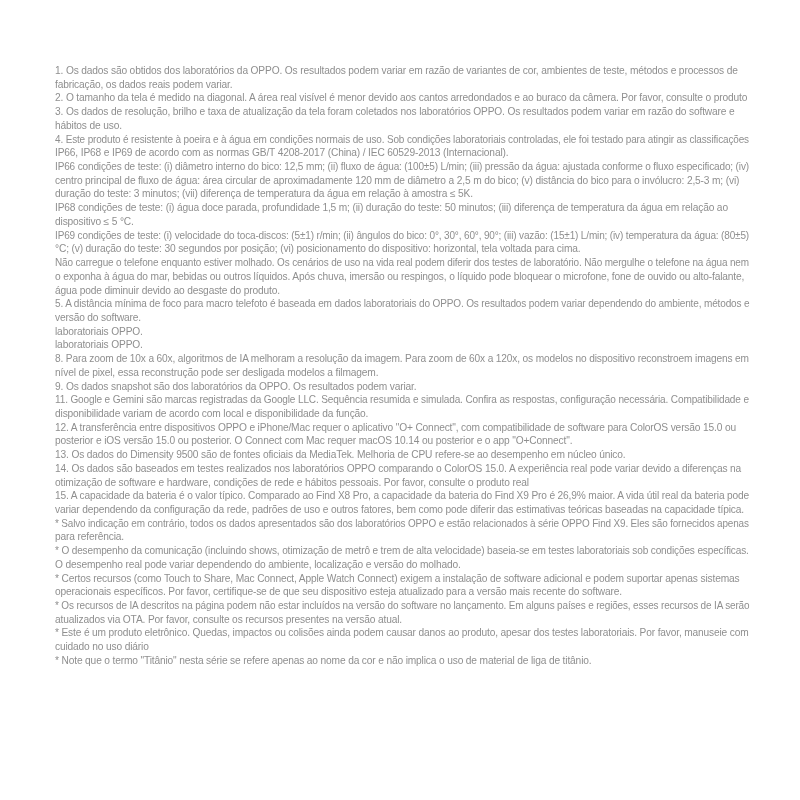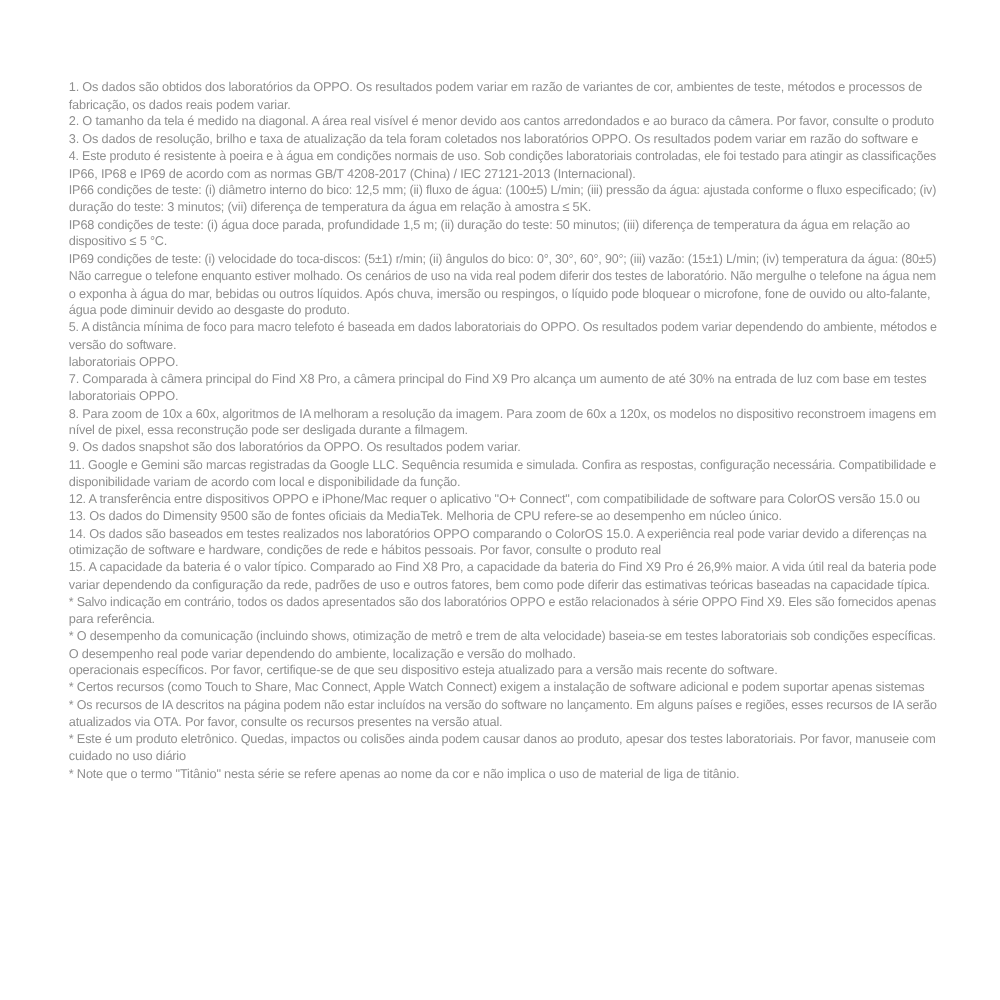--- a/index.html
+++ b/index.html
@@ -36,51 +36,54 @@
 </style>
 </head>
 <body>
 
 <div class="page">
   <section class="disclaimer">
       <div class="line">1. Os dados são obtidos dos laboratórios da OPPO. Os resultados podem variar em razão de variantes de cor, ambientes de teste, métodos e processos de</div>
       <div class="line">fabricação, os dados reais podem variar.</div>
       <div class="line">2. O tamanho da tela é medido na diagonal. A área real visível é menor devido aos cantos arredondados e ao buraco da câmera. Por favor, consulte o produto</div>
       <div class="line">3. Os dados de resolução, brilho e taxa de atualização da tela foram coletados nos laboratórios OPPO. Os resultados podem variar em razão do software e</div>
+      <div class="line">hábitos de uso.</div>
       <div class="line" style="transform: scaleX(0.9788);">4. Este produto é resistente à poeira e à água em condições normais de uso. Sob condições laboratoriais controladas, ele foi testado para atingir as classificações</div>
-      <div class="line">IP66, IP68 e IP69 de acordo com as normas GB/T 4208-2017 (China) / IEC 27121-2013 (Internacional).</div>
+      <div class="line">IP66, IP68 e IP69 de acordo com as normas GB/T 4208-2017 (China) / IEC 60529-2013 (Internacional).</div>
       <div class="line" style="transform: scaleX(0.9844);">IP66 condições de teste: (i) diâmetro interno do bico: 12,5 mm; (ii) fluxo de água: (100±5) L/min; (iii) pressão da água: ajustada conforme o fluxo especificado; (iv)</div>
+      <div class="line">centro principal de fluxo de água: área circular de aproximadamente 120 mm de diâmetro a 2,5 m do bico; (v) distância do bico para o invólucro: 2,5-3 m; (vi)</div>
       <div class="line">duração do teste: 3 minutos; (vii) diferença de temperatura da água em relação à amostra ≤ 5K.</div>
       <div class="line">IP68 condições de teste: (i) água doce parada, profundidade 1,5 m; (ii) duração do teste: 50 minutos; (iii) diferença de temperatura da água em relação ao</div>
       <div class="line">dispositivo ≤ 5 °C.</div>
       <div class="line" style="transform: scaleX(0.9816);">IP69 condições de teste: (i) velocidade do toca-discos: (5±1) r/min; (ii) ângulos do bico: 0°, 30°, 60°, 90°; (iii) vazão: (15±1) L/min; (iv) temperatura da água: (80±5)</div>
+      <div class="line">°C; (v) duração do teste: 30 segundos por posição; (vi) posicionamento do dispositivo: horizontal, tela voltada para cima.</div>
       <div class="line" style="transform: scaleX(0.9761);">Não carregue o telefone enquanto estiver molhado. Os cenários de uso na vida real podem diferir dos testes de laboratório. Não mergulhe o telefone na água nem</div>
       <div class="line">o exponha à água do mar, bebidas ou outros líquidos. Após chuva, imersão ou respingos, o líquido pode bloquear o microfone, fone de ouvido ou alto-falante,</div>
       <div class="line">água pode diminuir devido ao desgaste do produto.</div>
       <div class="line" style="transform: scaleX(0.9844);">5. A distância mínima de foco para macro telefoto é baseada em dados laboratoriais do OPPO. Os resultados podem variar dependendo do ambiente, métodos e</div>
       <div class="line">versão do software.</div>
       <div class="line">laboratoriais OPPO.</div>
-      <div class="line">7. Comparada à câmera principal do Find X8 Pro, a câmera principal do Find X9 Pro alcança um aumento de até 30% na entrada de luz com base em testes</div>
       <div class="line">laboratoriais OPPO.</div>
       <div class="line" style="transform: scaleX(0.9957);">8. Para zoom de 10x a 60x, algoritmos de IA melhoram a resolução da imagem. Para zoom de 60x a 120x, os modelos no dispositivo reconstroem imagens em</div>
-      <div class="line">nível de pixel, essa reconstrução pode ser desligada durante a filmagem.</div>
+      <div class="line">nível de pixel, essa reconstrução pode ser desligada modelos a filmagem.</div>
       <div class="line">9. Os dados snapshot são dos laboratórios da OPPO. Os resultados podem variar.</div>
       <div class="line" style="transform: scaleX(0.9872);">11. Google e Gemini são marcas registradas da Google LLC. Sequência resumida e simulada. Confira as respostas, configuração necessária. Compatibilidade e</div>
       <div class="line">disponibilidade variam de acordo com local e disponibilidade da função.</div>
       <div class="line">12. A transferência entre dispositivos OPPO e iPhone/Mac requer o aplicativo "O+ Connect", com compatibilidade de software para ColorOS versão 15.0 ou</div>
+      <div class="line">posterior e iOS versão 15.0 ou posterior. O Connect com Mac requer macOS 10.14 ou posterior e o app "O+Connect".</div>
       <div class="line">13. Os dados do Dimensity 9500 são de fontes oficiais da MediaTek. Melhoria de CPU refere-se ao desempenho em núcleo único.</div>
       <div class="line">14. Os dados são baseados em testes realizados nos laboratórios OPPO comparando o ColorOS 15.0. A experiência real pode variar devido a diferenças na</div>
       <div class="line">otimização de software e hardware, condições de rede e hábitos pessoais. Por favor, consulte o produto real</div>
       <div class="line" style="transform: scaleX(0.9971);">15. A capacidade da bateria é o valor típico. Comparado ao Find X8 Pro, a capacidade da bateria do Find X9 Pro é 26,9% maior. A vida útil real da bateria pode</div>
       <div class="line">variar dependendo da configuração da rede, padrões de uso e outros fatores, bem como pode diferir das estimativas teóricas baseadas na capacidade típica.</div>
       <div class="line" style="transform: scaleX(0.9747);">* Salvo indicação em contrário, todos os dados apresentados são dos laboratórios OPPO e estão relacionados à série OPPO Find X9. Eles são fornecidos apenas</div>
       <div class="line">para referência.</div>
       <div class="line" style="transform: scaleX(0.9872);">* O desempenho da comunicação (incluindo shows, otimização de metrô e trem de alta velocidade) baseia-se em testes laboratoriais sob condições específicas.</div>
       <div class="line">O desempenho real pode variar dependendo do ambiente, localização e versão do molhado.</div>
+      <div class="line">* Certos recursos (como Touch to Share, Mac Connect, Apple Watch Connect) exigem a instalação de software adicional e podem suportar apenas sistemas</div>
       <div class="line">operacionais específicos. Por favor, certifique-se de que seu dispositivo esteja atualizado para a versão mais recente do software.</div>
-      <div class="line">* Certos recursos (como Touch to Share, Mac Connect, Apple Watch Connect) exigem a instalação de software adicional e podem suportar apenas sistemas</div>
       <div class="line" style="transform: scaleX(0.9775);">* Os recursos de IA descritos na página podem não estar incluídos na versão do software no lançamento. Em alguns países e regiões, esses recursos de IA serão</div>
       <div class="line">atualizados via OTA. Por favor, consulte os recursos presentes na versão atual.</div>
       <div class="line" style="transform: scaleX(0.9971);">* Este é um produto eletrônico. Quedas, impactos ou colisões ainda podem causar danos ao produto, apesar dos testes laboratoriais. Por favor, manuseie com</div>
       <div class="line">cuidado no uso diário</div>
       <div class="line">* Note que o termo "Titânio" nesta série se refere apenas ao nome da cor e não implica o uso de material de liga de titânio.</div>
     </section>
 </div>
 
 </body></html>

